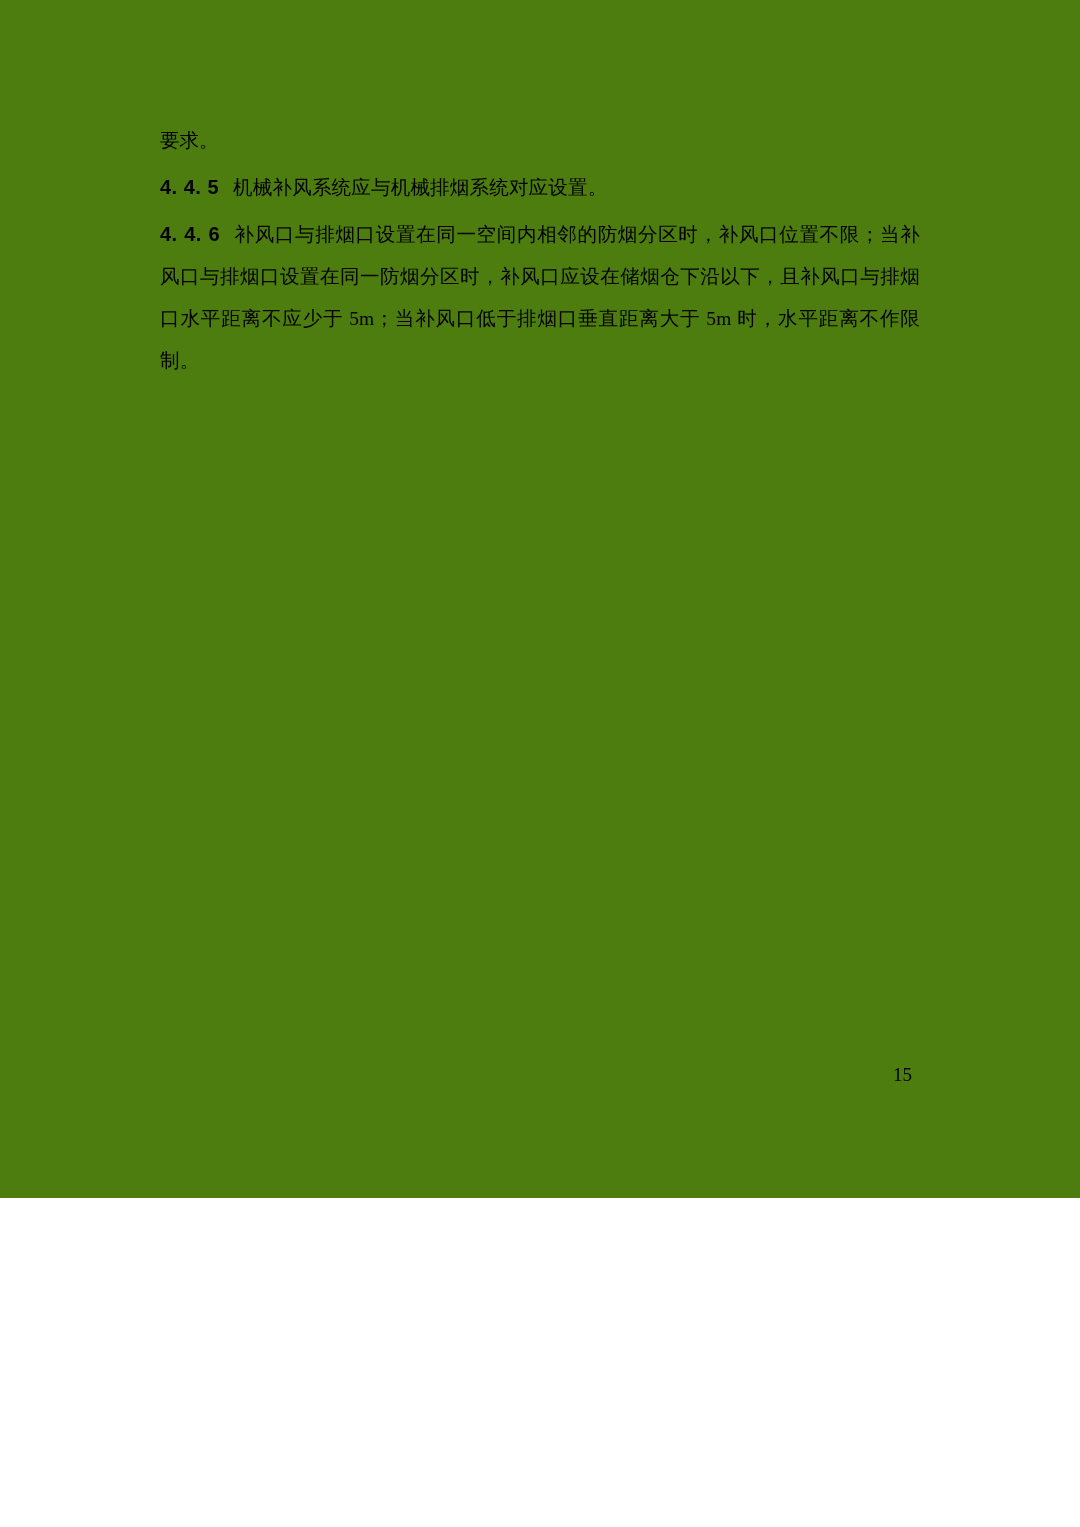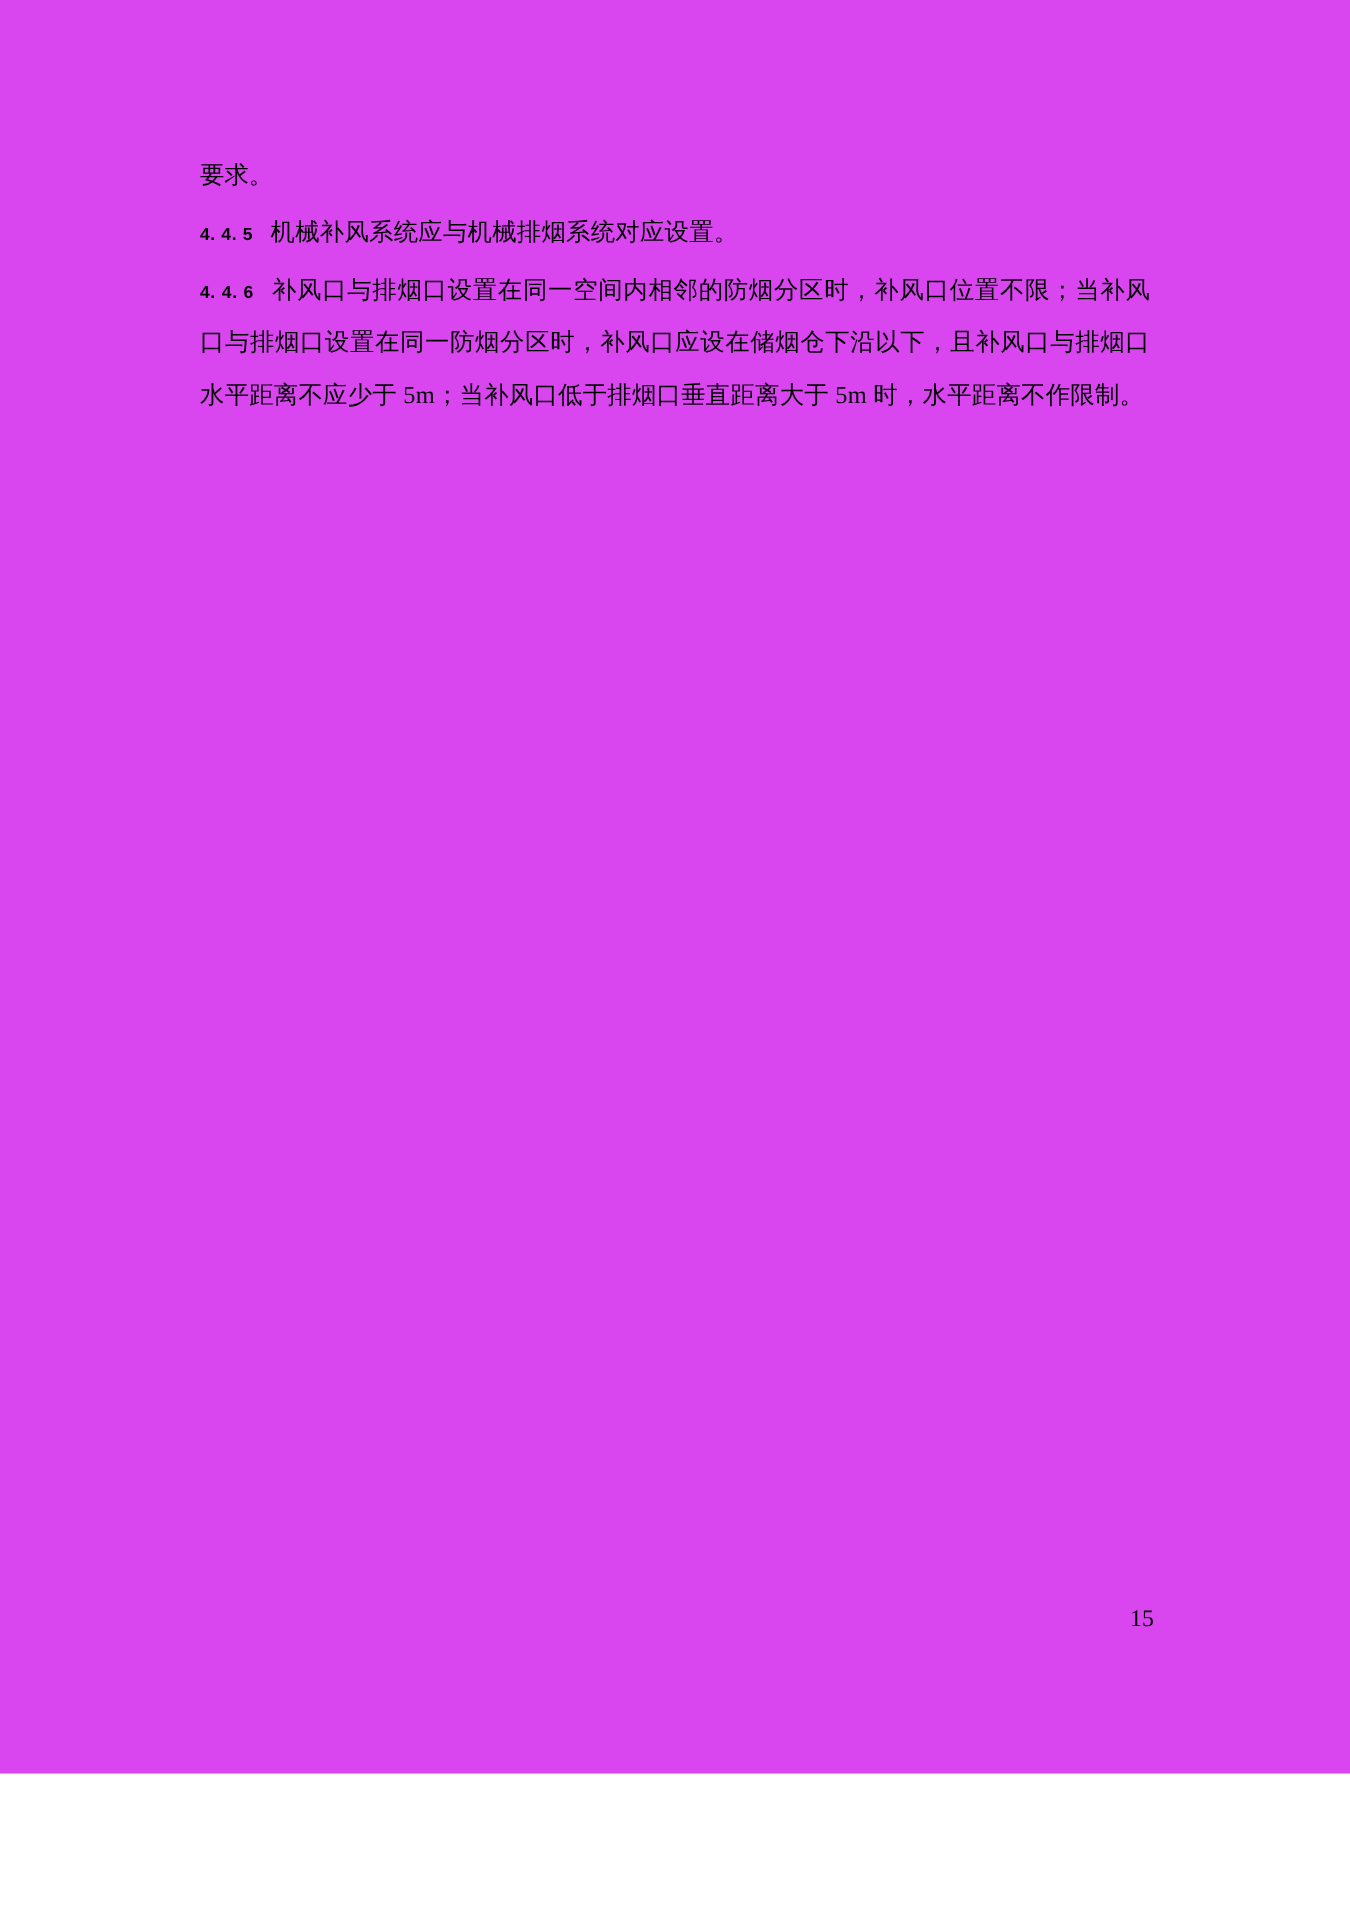--- a/index.html
+++ b/index.html
@@ -3,22 +3,22 @@
 <meta charset="utf-8">
 <style>
   html, body {
     margin: 0;
     padding: 0;
     background: #ffffff;
   }
   .page {
     position: relative;
     width: 1080px;
-    height: 1419px;
-    background: #d946ef;
+    height: 1198px;
+    background: #4d7c0f;
     font-family: "Liberation Serif", "DejaVu Serif", serif;
     color: #000000;
     box-sizing: border-box;
   }
   .content {
     position: absolute;
     left: 160px;
     top: 120px;
     width: 760px;
   }
@@ -26,35 +26,35 @@
     font-size: 19.5px;
     line-height: 42px;
     text-align: justify;
     text-justify: inter-ideograph;
     margin: 0 0 4px 0;
     letter-spacing: 0.2px;
   }
   .para .num {
     font-family: "Liberation Sans", "DejaVu Sans", sans-serif;
     font-weight: bold;
-    font-size: 14px;
+    font-size: 20px;
     letter-spacing: 0.5px;
   }
   .para .gap {
     display: inline-block;
     width: 14px;
   }
   .plain {
     font-size: 19.5px;
     line-height: 42px;
     margin: 0 0 4px 0;
   }
   .page-number {
     position: absolute;
-    right: 157px;
+    right: 168px;
     bottom: 112px;
     font-size: 19px;
     font-family: "Liberation Serif", "DejaVu Serif", serif;
   }
 </style>
 </head>
 <body>
 
 <div class="page">
 

